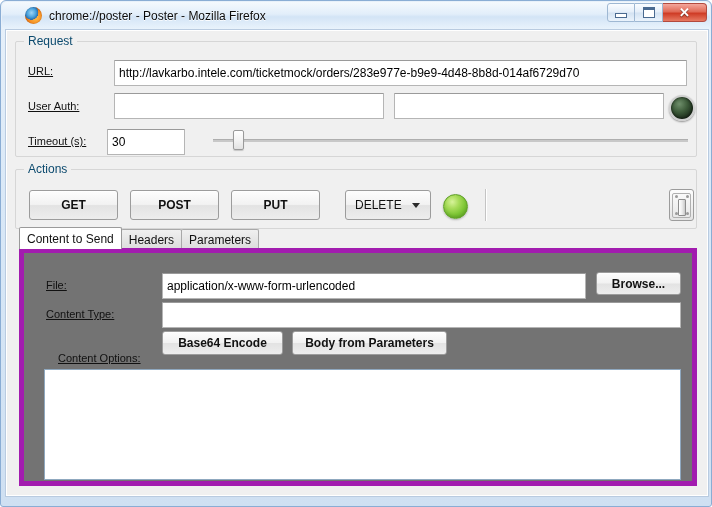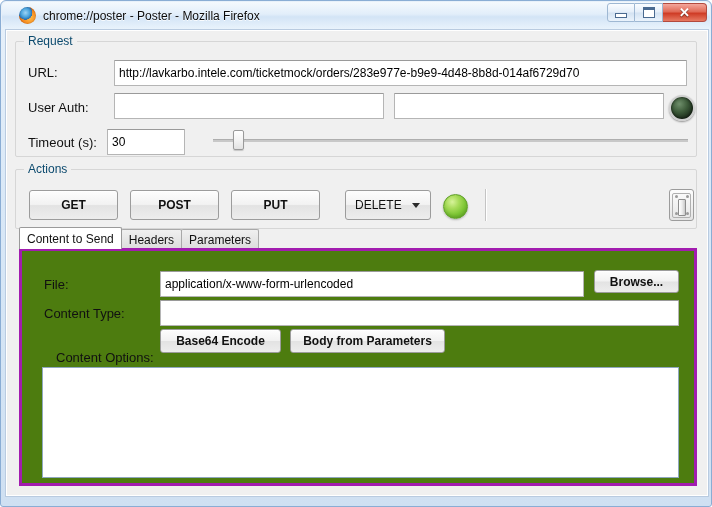--- a/index.html
+++ b/index.html
@@ -32,21 +32,21 @@
   .titlebar {
     position: absolute;
     left: 1px; top: 1px;
     width: 708px;
     height: 27px;
     box-sizing: border-box;
     background: linear-gradient(180deg,#f4f9fd 0%, #e2eefa 45%, #d3e4f6 55%, #e9f3fc 100%);
     border-radius: 5px 5px 0 0;
     display: flex;
     align-items: center;
-    padding-left: 17px;
+    padding-left: 23px;
   }
   .title-icon {
     width: 17px; height: 17px;
     border-radius: 50%;
     background:
       radial-gradient(circle at 38% 34%, #9ed4f5 0%, #4aa3dd 28%, #2b6fae 44%, transparent 46%),
       radial-gradient(circle at 62% 62%, #ffc14d 0%, #f58a1f 45%, #d25c09 75%, #a83f05 100%);
     box-shadow: inset 0 0 1px rgba(0,0,0,.45);
     flex: 0 0 auto;
   }
@@ -128,23 +128,24 @@
     top: -8px;
     left: 8px;
     background: #f0f0f0;
     padding: 0 4px;
     font-size: 12px;
     color: #0c4a6e;
   }
 
   .lbl {
     position: absolute;
-    font-size: 13px;
+    font-size: 11px;
     color: #111;
     white-space: nowrap;
+    text-decoration: underline;
   }
 
   
   .tinput {
     position: absolute;
     box-sizing: border-box;
     border: 1px solid #b5b5b5;
     border-top-color: #9a9a9a;
     background: #ffffff;
     font-family: "Liberation Sans", sans-serif;
@@ -305,22 +306,22 @@
     height: 22px;
     background: #ffffff;
     border-color: #9a9a9a;
     z-index: 3;
     font-weight: normal;
   }
 
   .tabpanel {
     position: absolute;
     box-sizing: border-box;
-    border: 3px solid #a21caf;
-    background: #4d7c0f;
+    border: 5px solid #a21caf;
+    background: #737373;
   }
 
   
   .bigtext {
     position: absolute;
     box-sizing: border-box;
     border: 1px solid #8fa8bf;
     background: #ffffff;
     font-family: "Liberation Sans", sans-serif;
     font-size: 12px;

